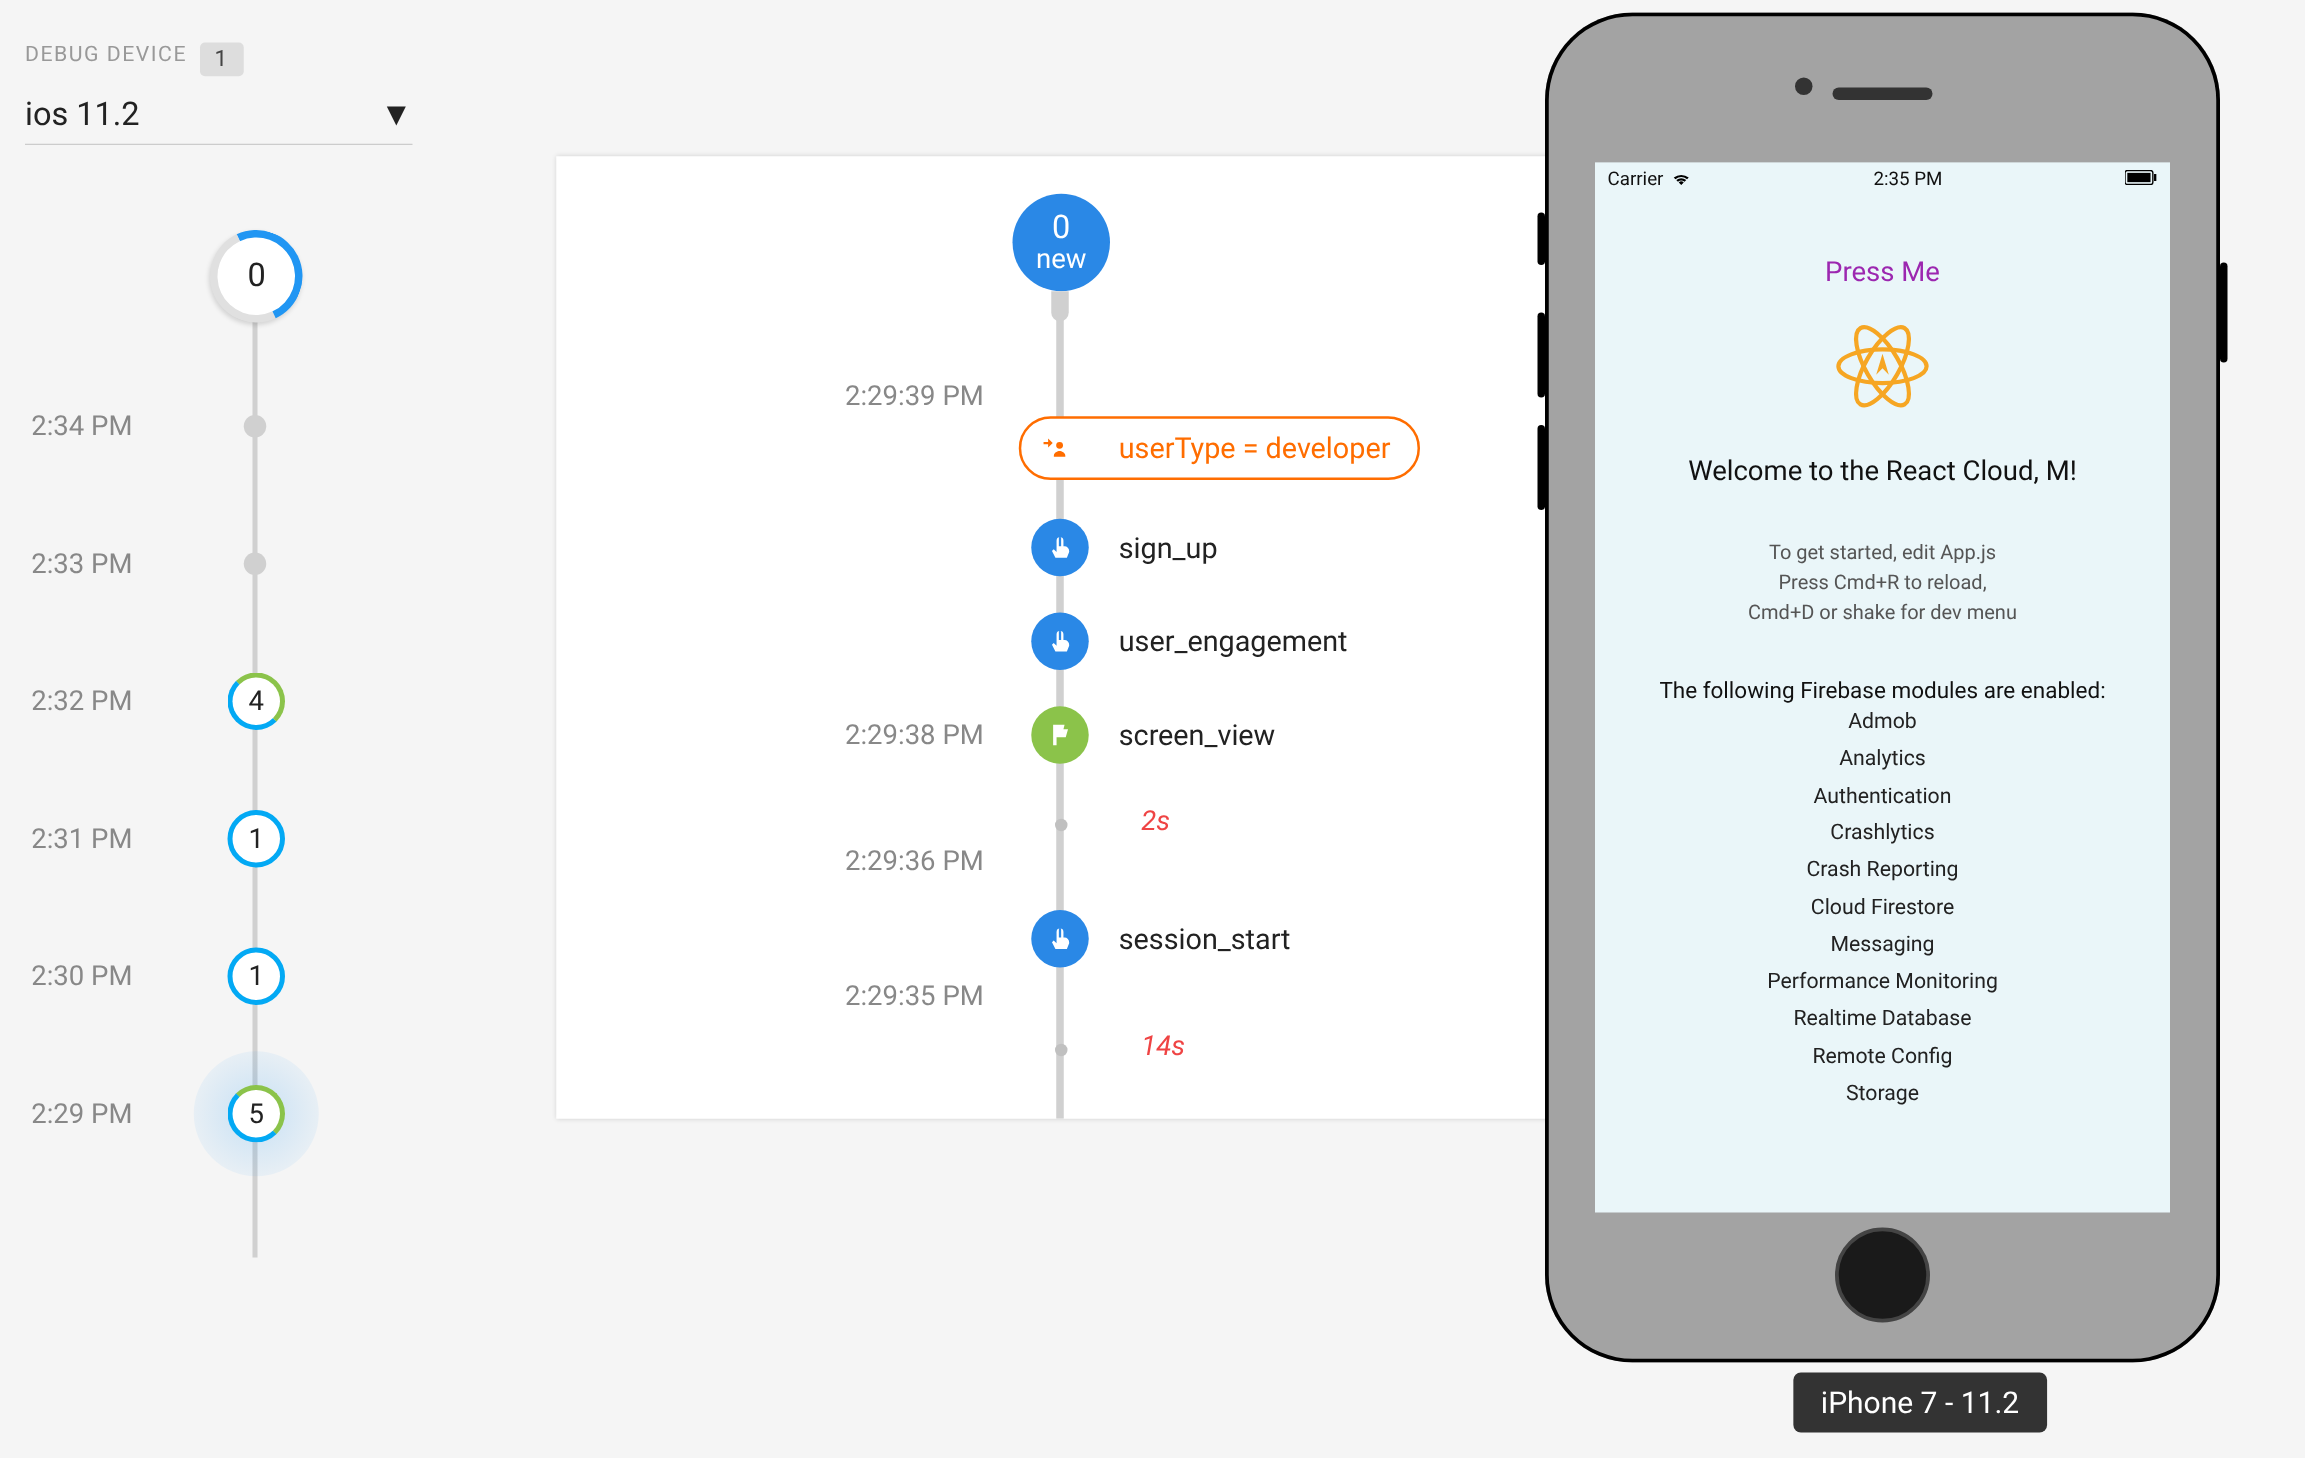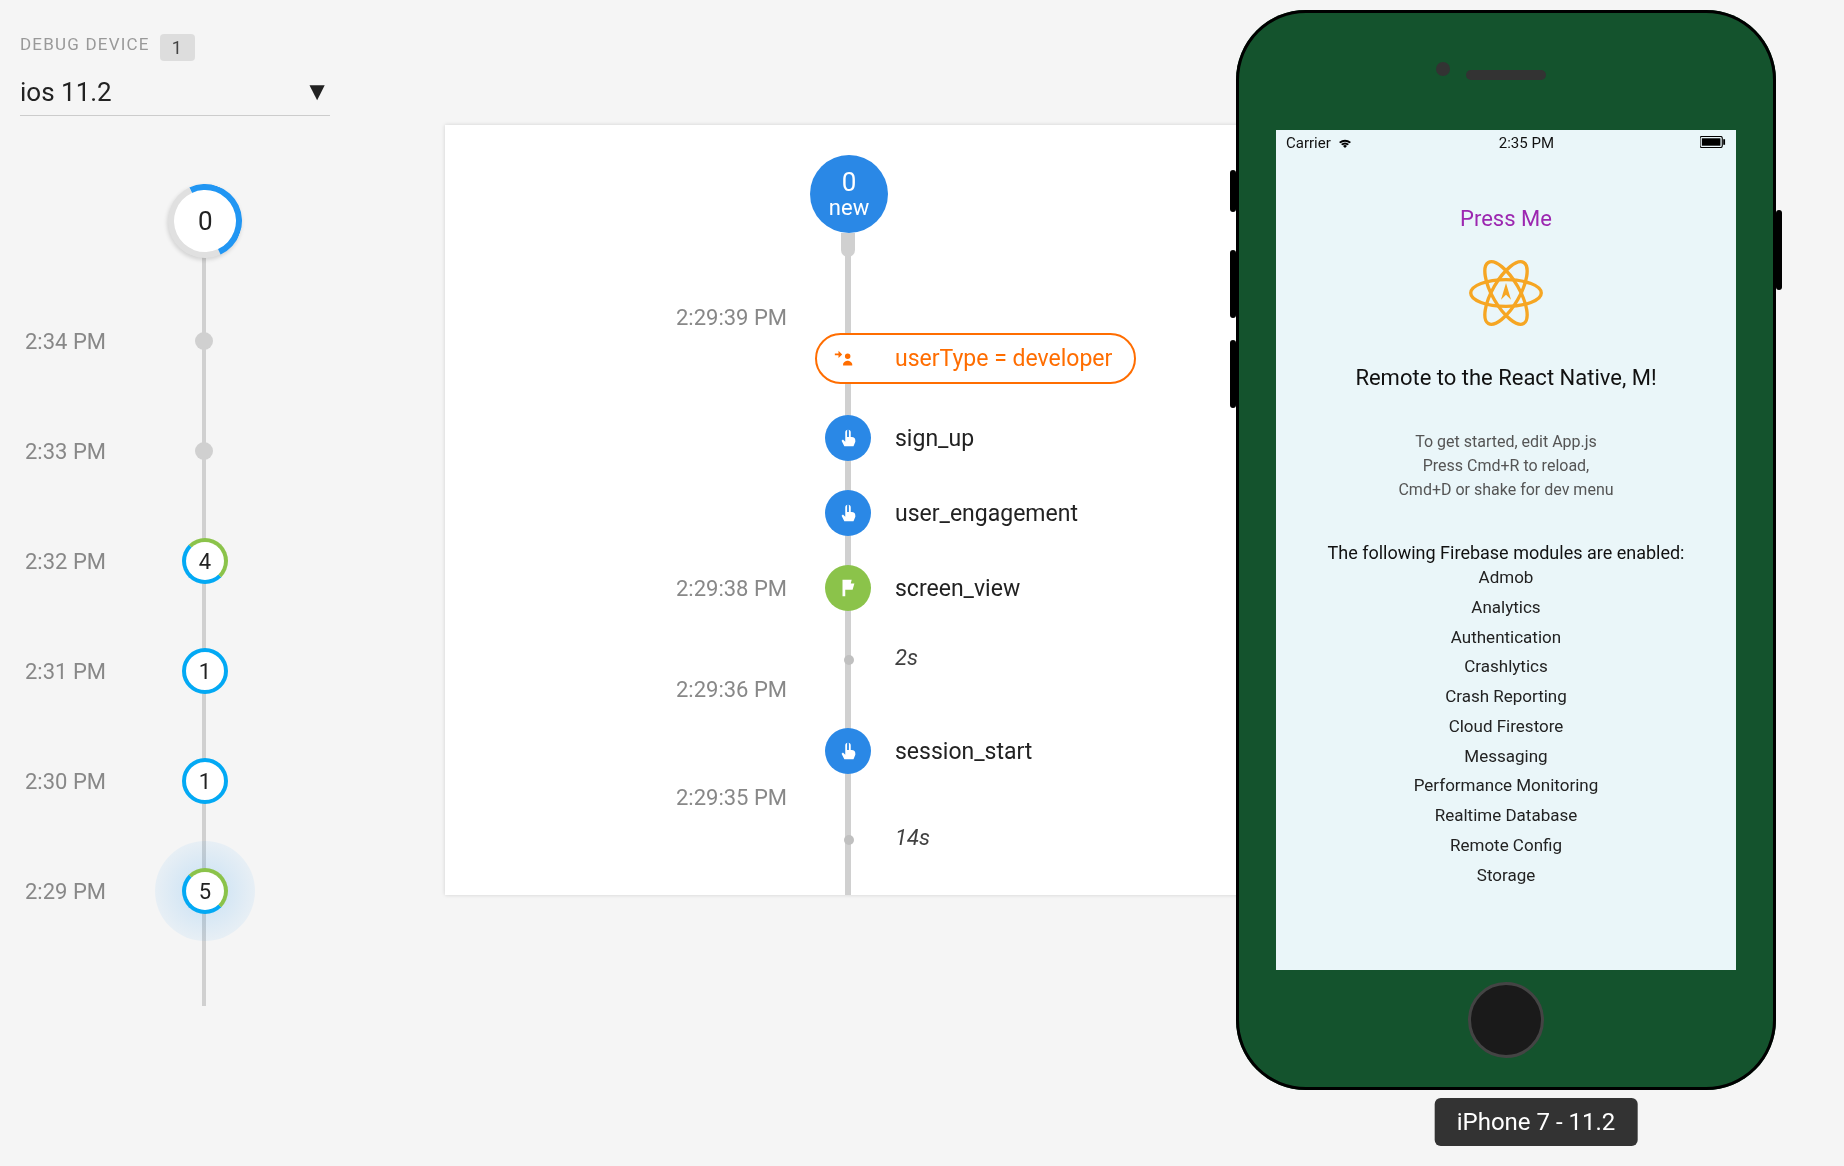--- a/index.html
+++ b/index.html
@@ -208,33 +208,33 @@
 .pill span { font-size: 23px; }
 .tiny-dot {
   position: absolute;
   left: 399px;
   width: 10px; height: 10px;
   border-radius: 50%;
   background: #c0c0c0;
 }
 .gap-label {
   position: absolute;
-  left: 450px;
+  left: 468px;
   font-size: 22px;
   font-style: italic;
-  color: #404040;
+  color: #ef4444;
 }
 
 .phone {
   position: absolute;
   top: 10px;
   right: 50px;
   width: 540px;
   height: 1080px;
-  background: #14532d;
+  background: #a3a3a3;
   border-radius: 70px;
   padding: 120px 40px 120px 40px;
   box-shadow: inset 0 0 0 3px #000;
 }
 .phone::before {
   content:'';
   position:absolute;
   top:60px; left:50%;
   transform:translateX(-50%);
   width:80px; height:10px;
@@ -459,21 +459,21 @@
       <div class="app-content">
         <div class="press-me">Press Me</div>
         <div class="atom">
           <svg viewBox="0 0 100 100">
             <ellipse cx="50" cy="50" rx="42" ry="16" fill="none" stroke="#f6a623" stroke-width="4"></ellipse>
             <ellipse cx="50" cy="50" rx="42" ry="16" fill="none" stroke="#f6a623" stroke-width="4" transform="rotate(60 50 50)"></ellipse>
             <ellipse cx="50" cy="50" rx="42" ry="16" fill="none" stroke="#f6a623" stroke-width="4" transform="rotate(-60 50 50)"></ellipse>
             <path d="M44 58 L50 38 L56 58 L50 52 Z" fill="#f6a623"></path>
           </svg>
         </div>
-        <div class="welcome">Remote to the React Native, M!</div>
+        <div class="welcome">Welcome to the React Cloud, M!</div>
         <div class="hint">
           <div>To get started, edit App.js</div>
           <div>Press Cmd+R to reload,</div>
           <div>Cmd+D or shake for dev menu</div>
         </div>
         <div class="modules-title">The following Firebase modules are enabled:</div>
         <div class="modules" id="modules-list">
             <div>Admob</div>
             <div>Analytics</div>
             <div>Authentication</div>

